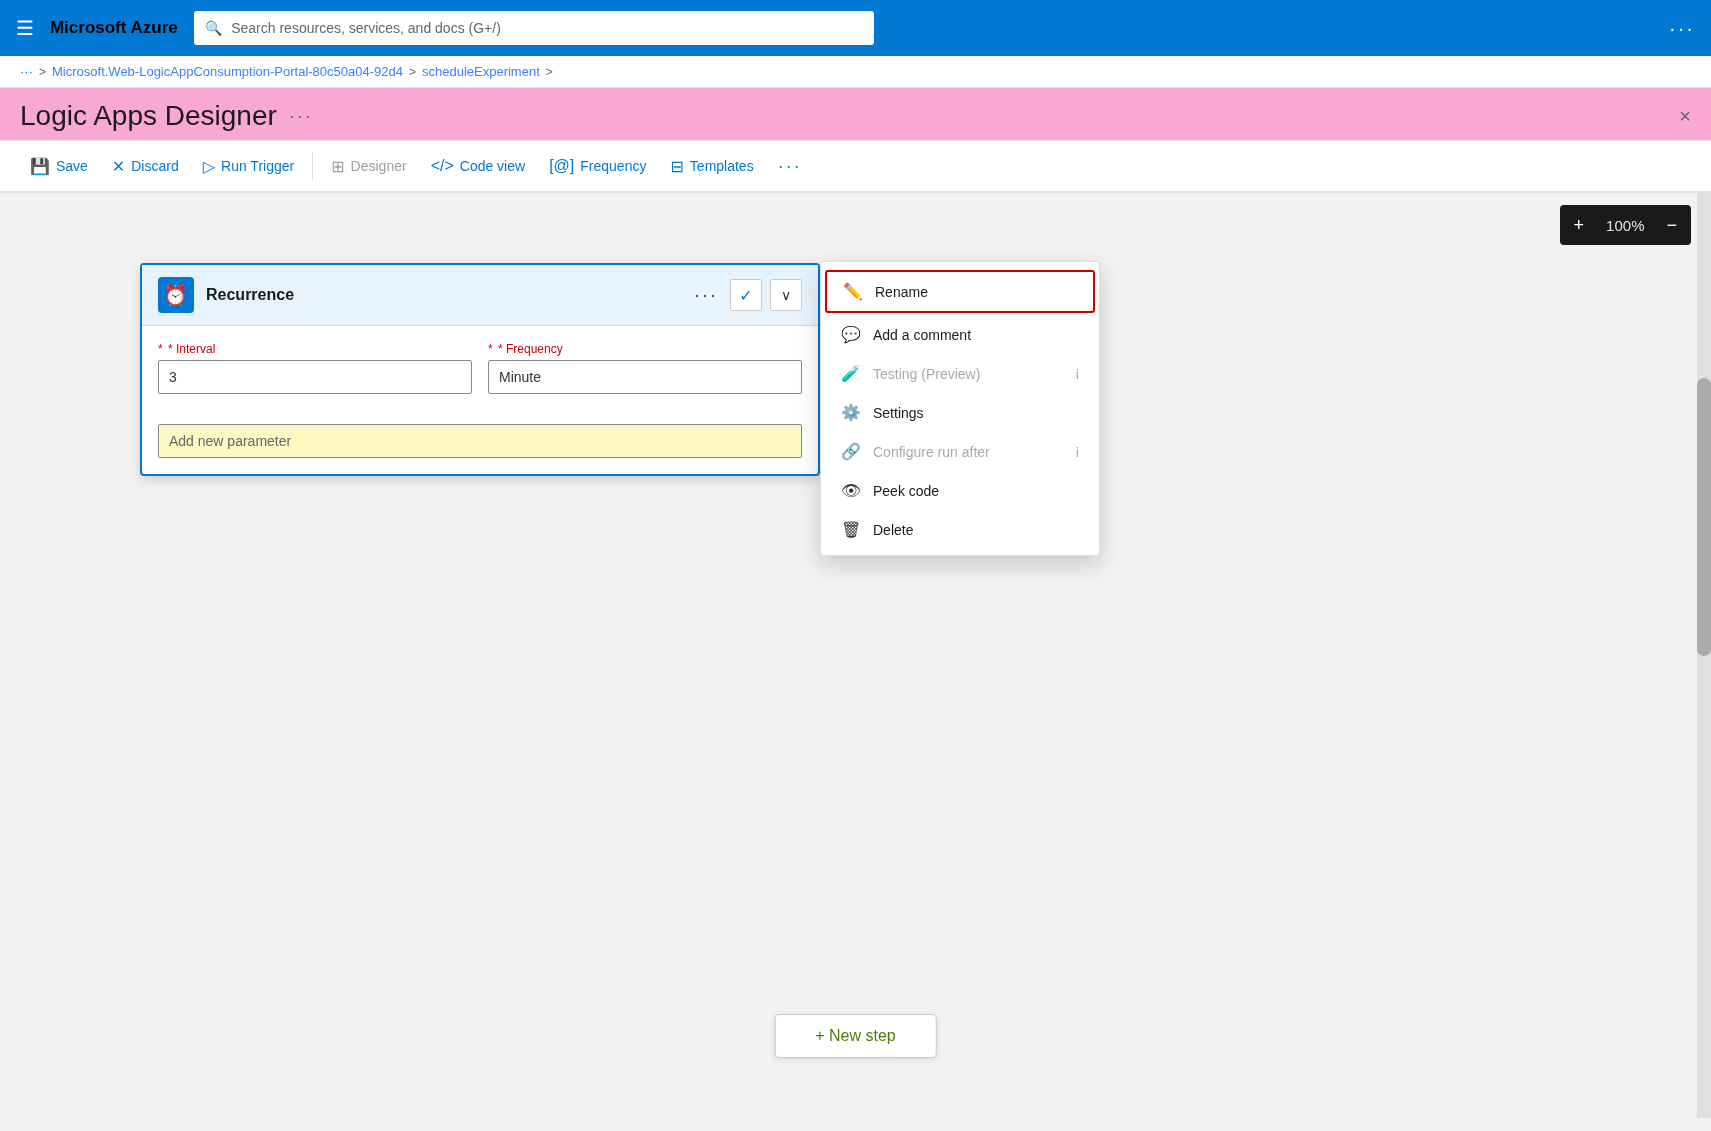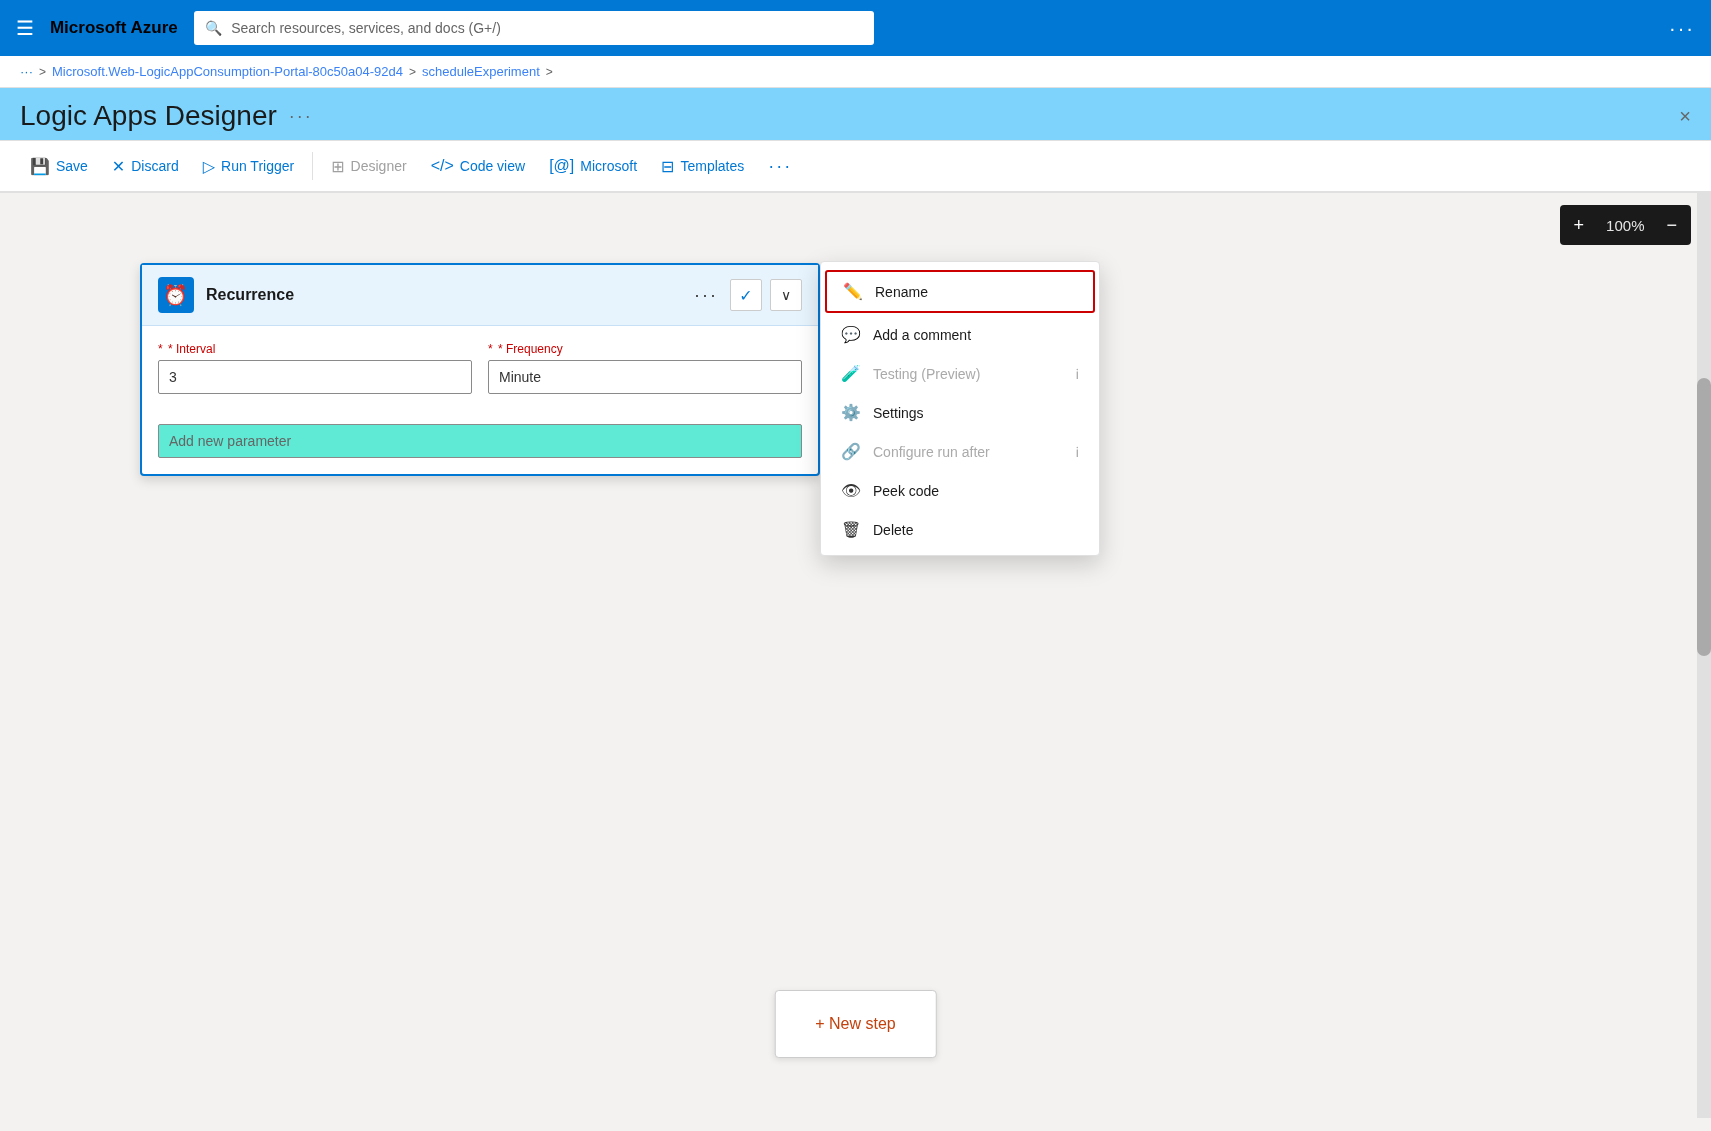--- a/index.html
+++ b/index.html
@@ -42,21 +42,21 @@
       font-size: 13px;
       color: #0078d4;
       border-bottom: 1px solid #e0e0e0;
     }
     .breadcrumb-sep { color: #666; font-size: 12px; }
     .breadcrumb-link { color: #3b82f6; cursor: pointer; text-decoration: none; }
     .breadcrumb-dots { color: #0078d4; cursor: pointer; }
 
     
     .page-header {
-      background: #7dd3fc;
+      background: #f9a8d4;
       padding: 12px 20px 8px 20px;
       display: flex;
       align-items: center;
       gap: 12px;
       border-bottom: 1px solid #e0e0e0;
     }
     .page-title { font-size: 28px; font-weight: 300; color: #1a1a1a; }
     .page-header-dots { color: #666; font-size: 18px; cursor: pointer; letter-spacing: 2px; }
     .page-header-close { margin-left: auto; font-size: 20px; color: #666; cursor: pointer; }
 
@@ -199,35 +199,35 @@
     .form-param-row {
       border: 1px solid #8a8a8a;
       border-radius: 2px;
       height: 34px;
       display: flex;
       align-items: center;
       padding: 0 10px;
       color: #666;
       font-size: 14px;
       cursor: pointer;
-      background: #5eead4;
+      background: #fef9c3;
     }
 
     
     .new-step-btn {
       position: absolute;
       bottom: 60px;
       left: 50%;
       transform: translateX(-50%);
       background: white;
       border: 1px solid #ccc;
       border-radius: 4px;
-      padding: 24px 40px;
+      padding: 12px 40px;
       font-size: 16px;
-      color: #c2410c;
+      color: #4d7c0f;
       cursor: pointer;
       white-space: nowrap;
       box-shadow: 0 2px 6px rgba(0,0,0,0.1);
       text-align: right;
     }
 
     
     .context-menu {
       position: absolute;
       top: 68px;
@@ -328,21 +328,21 @@
   <button class="toolbar-btn disabled">
     <span class="toolbar-icon">⊞</span>
     <span>Designer</span>
   </button>
   <button class="toolbar-btn">
     <span class="toolbar-icon">&lt;/&gt;</span>
     <span>Code view</span>
   </button>
   <button class="toolbar-btn">
     <span class="toolbar-icon">[@]</span>
-    <span>Microsoft</span>
+    <span>Frequency</span>
   </button>
   <button class="toolbar-btn">
     <span class="toolbar-icon">⊟</span>
     <span>Templates</span>
   </button>
   <button class="toolbar-btn">
     <span class="toolbar-more">···</span>
   </button>
 </div>
 

